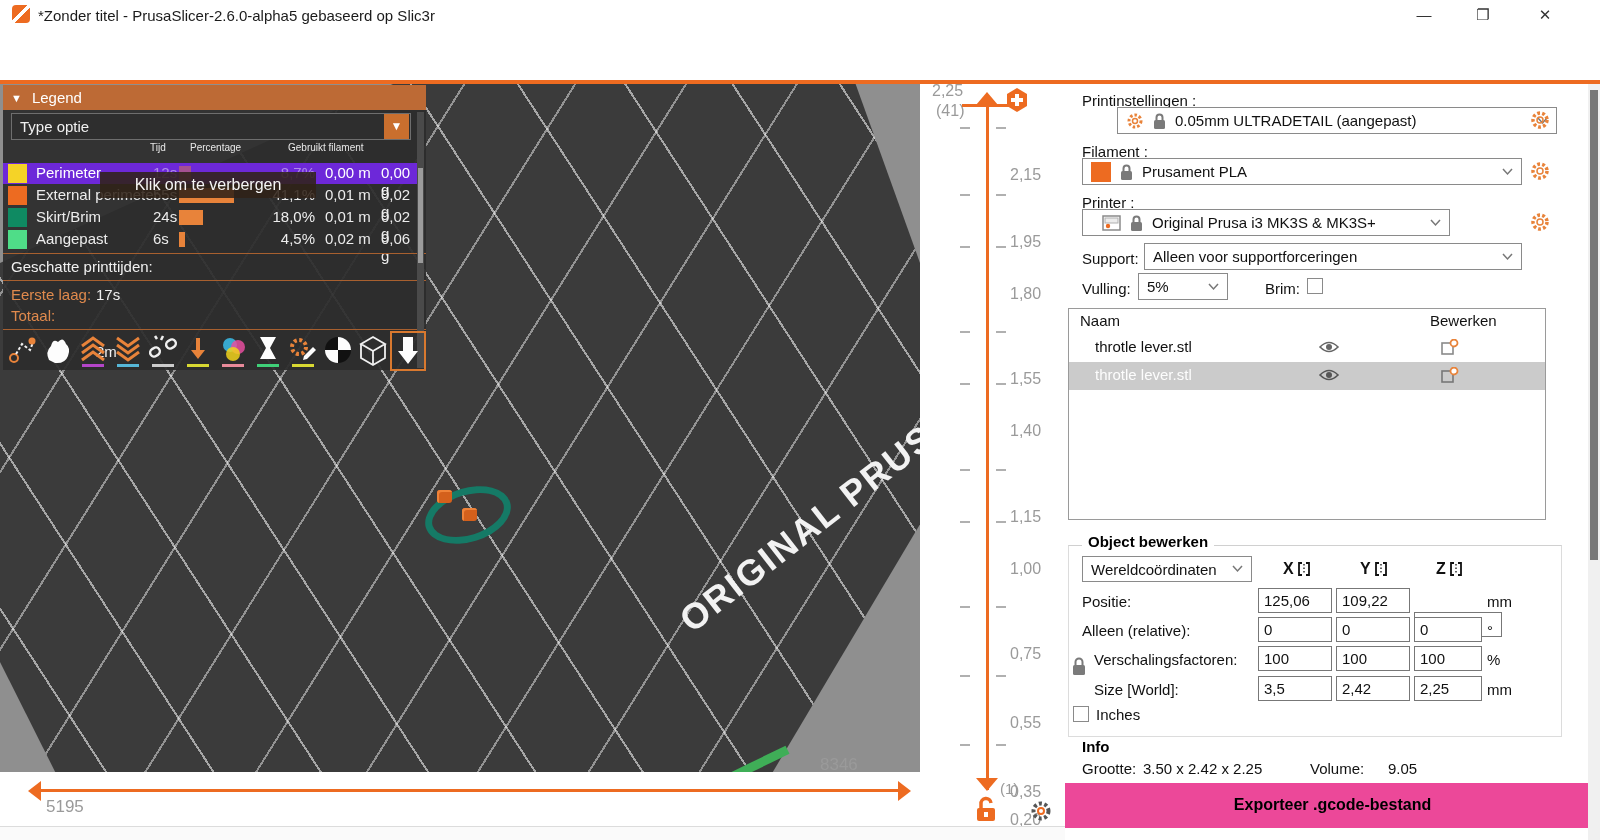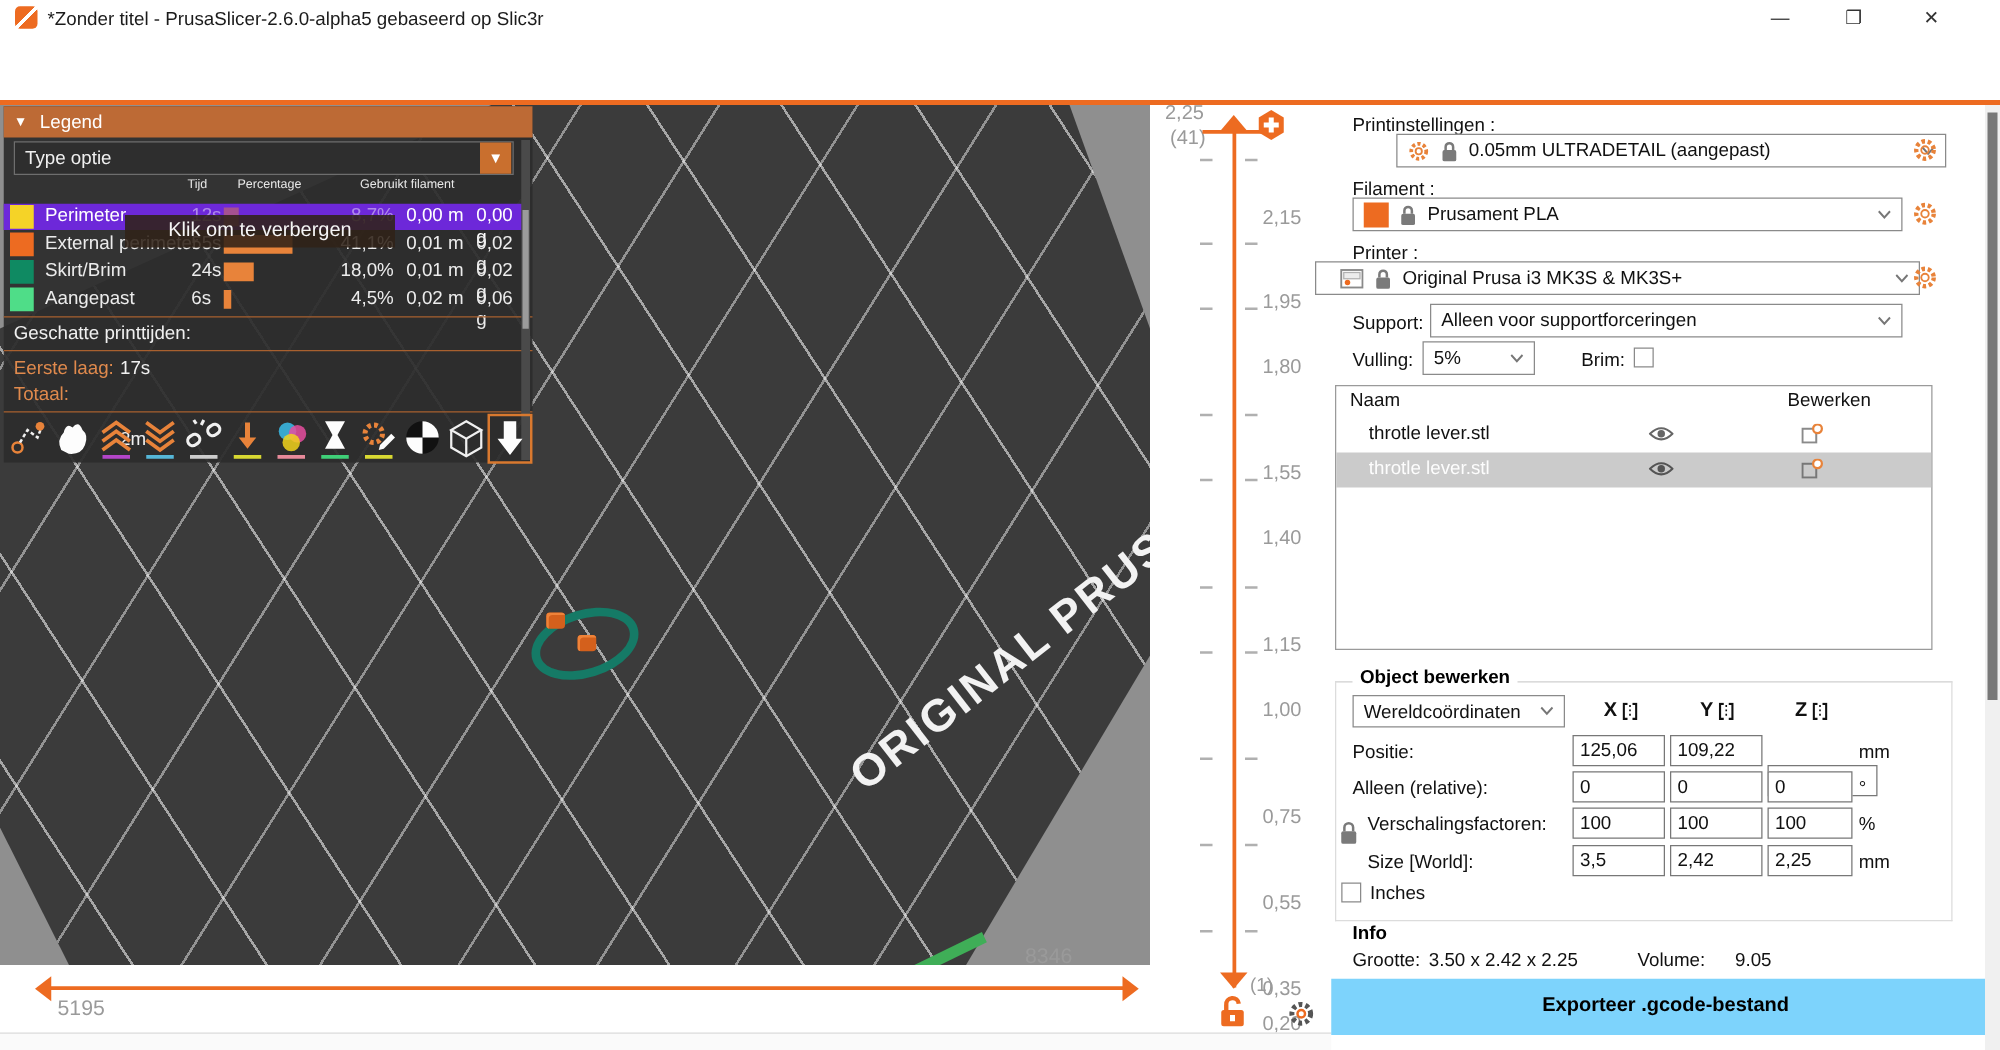--- a/index.html
+++ b/index.html
@@ -98,21 +98,21 @@
   .unit{font-size:15px;color:#111;}
   .axis-head{font-size:16px;font-weight:bold;color:#111;display:flex;gap:4px;align-items:center;}
   #objlist{left:1068px;top:308px;width:478px;height:212px;border:1px solid #9a9a9a;box-sizing:border-box;background:#fff;}
   .ol-head{top:312px;font-size:15px;color:#111;}
   .ol-row{left:1069px;width:476px;height:28px;font-size:15px;color:#111;}
   .ol-row.sel{background:#cbcbcb;color:#fdfdfd;}
   #manip{left:1068px;top:545px;width:492px;height:190px;border:1px solid #dcdcdc;border-top:1px solid #d0d0d0;}
   #manip-title{left:1082px;top:533px;background:#fff;padding:0 6px;font-size:15px;font-weight:bold;color:#000;}
   #info-title{left:1082px;top:738px;font-size:15px;font-weight:bold;color:#000;}
   .info-txt{top:760px;font-size:15px;color:#111;}
-  #export-btn{left:1065px;top:783px;width:535px;height:45px;background:#7dd3fc;
+  #export-btn{left:1065px;top:783px;width:535px;height:45px;background:#ec4899;
     font-size:16px;font-weight:bold;color:#000;text-align:center;line-height:43px;}
   #vscroll{left:1588px;top:84px;width:12px;height:756px;background:#f0f0f0;}
   #vscroll-thumb{left:1590px;top:90px;width:8px;height:470px;background:#787878;}
   #bottombar{left:0;top:826px;width:1065px;height:14px;background:#fafafa;border-top:1px solid #dcdcdc;}
   .chk{width:16px;height:16px;border:1px solid #8a8a8a;background:#fff;box-sizing:border-box;}
   svg{display:block;}
 </style>
 </head>
 <body>
 
@@ -449,21 +449,21 @@
       </svg>
   </div>
   <div class="abs" style="left:1530px;top:161px;">
     <svg width="20" height="20">
         <circle cx="10" cy="10" r="7" fill="none" stroke="#e8833a" stroke-width="3.5" stroke-dasharray="2.8 2.2"></circle>
         <circle cx="10" cy="10" r="3" fill="none" stroke="#e8833a" stroke-width="1.5"></circle>
       </svg>
     </div>
 
   <div class="abs sb-label" style="left:1082px;top:194px;">Printer :</div>
-  <div class="abs combo" style="left:1052px;top:209px;width:484px;padding-left:19px;">
+  <div class="abs combo" style="left:1082px;top:209px;width:368px;padding-left:19px;">
     <svg width="19" height="18">
         <rect x="1" y="2" width="17" height="14" fill="#fff" stroke="#8a8a8a" stroke-width="1.5"></rect>
         <rect x="3" y="4" width="13" height="5" fill="#ececec" stroke="#b0b0b0"></rect>
         <circle cx="6" cy="12" r="2.2" fill="#ed6b21"></circle>
       </svg>
     <svg width="15" height="18">
         <rect x="2" y="8" width="11" height="9" rx="1.5" fill="#7a7a7a"></rect>
         <path d="M4.5 8 v-2.5 a3 3 0 0 1 6 0 V8" fill="none" stroke="#7a7a7a" stroke-width="2"></path>
       </svg>
     <span class="grow">Original Prusa i3 MK3S &amp; MK3S+</span>

